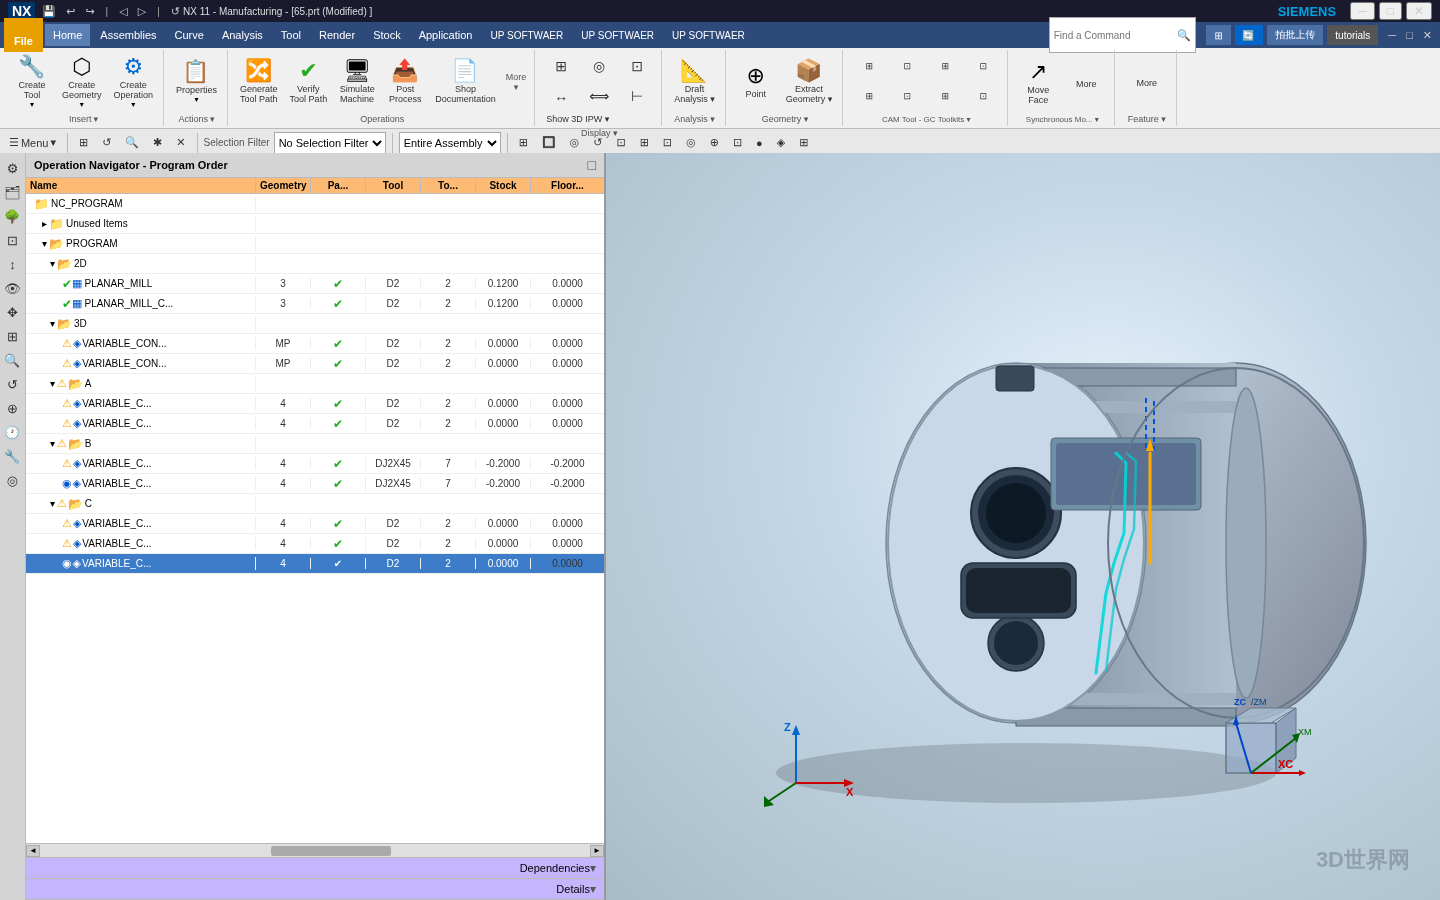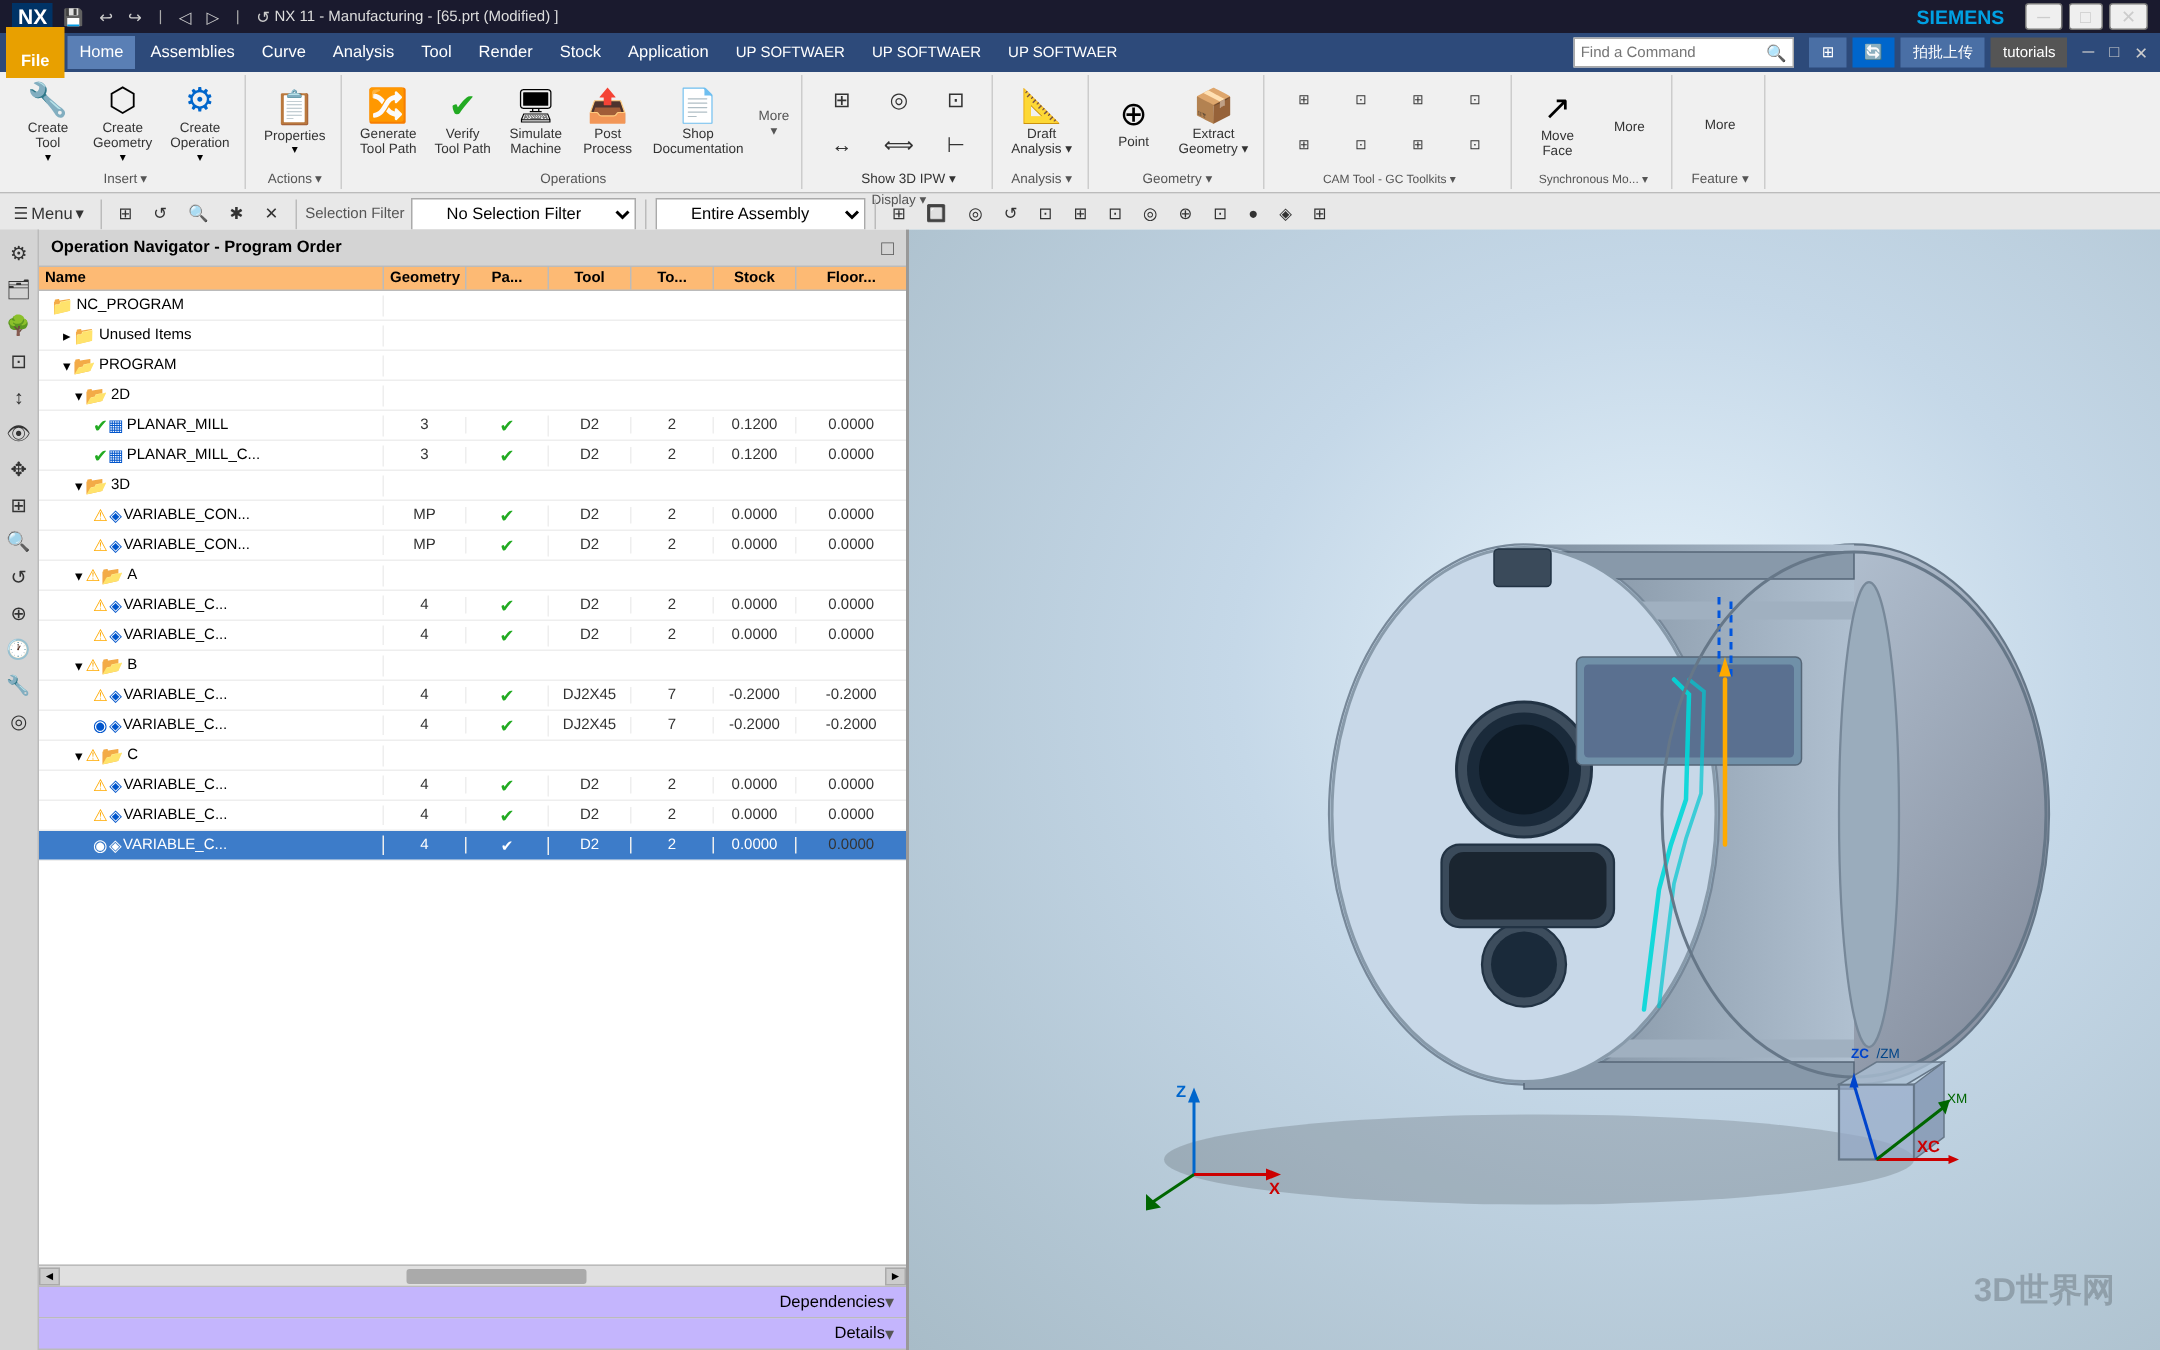--- a/index.html
+++ b/index.html
@@ -54,21 +54,21 @@
       height: 22px;
     }
     .menu-item:hover, .menu-item.active { background: #4a6fa5; }
     .menu-item.active { background: #5a7fb5; }
     .menu-search {
       margin-left: auto;
       display: flex;
       align-items: center;
       background: #fff;
       border: 1px solid #aaa;
-      height: 20px;
+      height: 36px;
       padding: 0 4px;
       gap: 4px;
     }
     .menu-search input { border: none; outline: none; font-size: 10px; width: 120px; }
     .menu-extras { display: flex; align-items: center; gap: 4px; margin-left: 8px; }
     .menu-extra-btn { background: #4a6fa5; color: #fff; border: none; padding: 2px 8px; font-size: 10px; cursor: pointer; height: 20px; }
     .menu-window-btn { background: none; border: none; color: #ccc; padding: 0 4px; font-size: 11px; cursor: pointer; }
 
     
     .ribbon {
@@ -162,21 +162,21 @@
       height: 22px;
       display: flex;
       align-items: center;
       gap: 2px;
     }
     .toolbar-select {
       height: 22px;
       font-size: 11px;
       border: 1px solid #aaa;
       background: #fff;
-      padding: 0 19px;
+      padding: 0 0;
       cursor: pointer;
     }
     .toolbar-separator { width: 1px; height: 20px; background: #bbb; margin: 0 2px; }
 
     
     .left-sidebar {
       width: 26px;
       background: #d4d4d4;
       border-right: 1px solid #bbb;
       display: flex;
@@ -471,21 +471,21 @@
           <button class="ribbon-btn-small">
               <span class="icon">↔</span>
             </button>
           <button class="ribbon-btn-small">
               <span class="icon">⟺</span>
             </button>
           <button class="ribbon-btn-small">
               <span class="icon">⊢</span>
             </button>
         </div>
-        <button class="ribbon-btn-small" style="font-size:9px; height:auto; white-space:nowrap;margin-left:28px;">Show 3D IPW ▾</button>
+        <button class="ribbon-btn-small" style="font-size:9px; height:auto; white-space:nowrap;">Show 3D IPW ▾</button>
       </div>
       <div class="ribbon-group-label">Display ▾</div>
     </div>
 
     <div class="ribbon-group">
       <div class="ribbon-group-buttons">
         <button class="ribbon-btn">
           <span class="icon">📐</span>
           <span class="label">Draft<br>Analysis ▾</span>
         </button>

